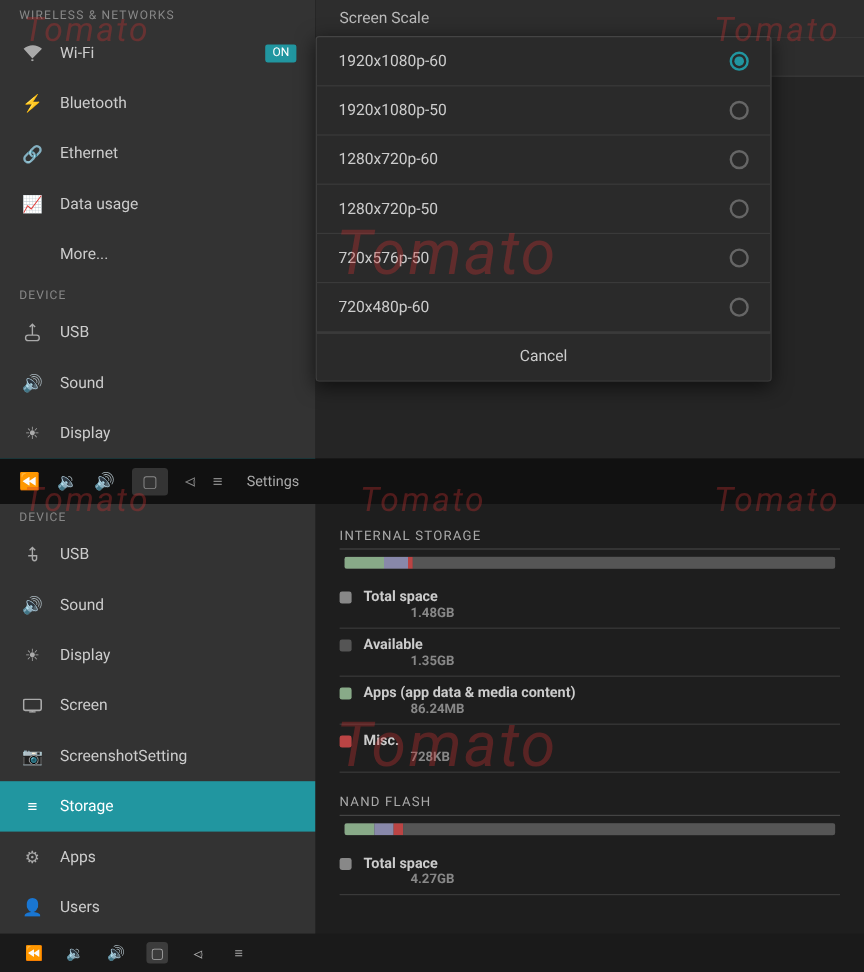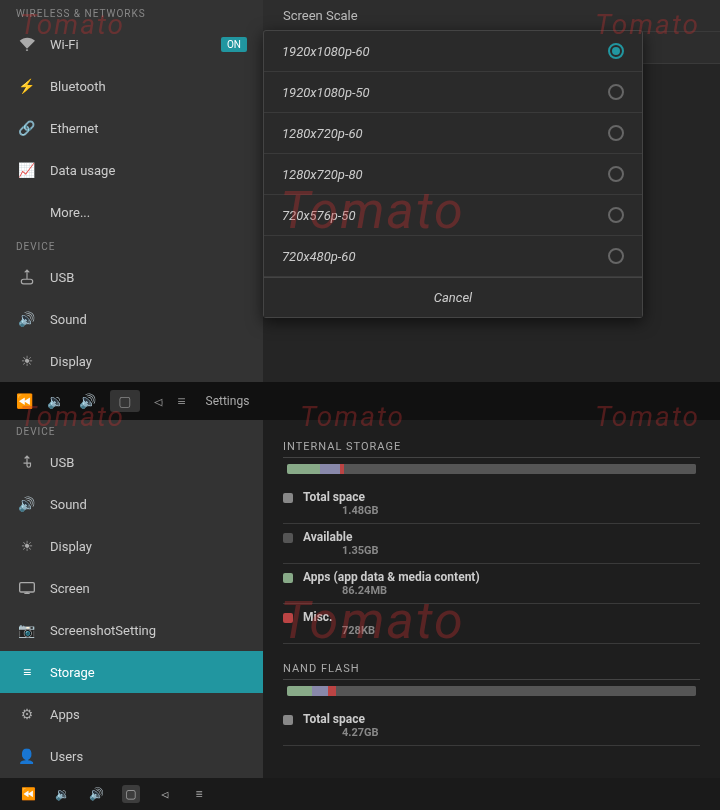--- a/index.html
+++ b/index.html
@@ -62,21 +62,20 @@
     
     .dropdown-overlay {
       position: absolute;
       top: 30px; left: 263px;
       width: 380px;
       background: #2a2a2a;
       border: 1px solid #444;
       border-radius: 3px;
       z-index: 50;
       box-shadow: 0 4px 16px rgba(0,0,0,0.6);
-      font-style: italic;
     }
 
     .dropdown-option {
       display: flex;
       align-items: center;
       justify-content: space-between;
       padding: 12px 18px;
       color: #ccc;
       font-size: 13px;
       border-bottom: 1px solid #3a3a3a;
@@ -339,21 +338,21 @@
   </div>
   <div class="dropdown-option">
     <span>1920x1080p-50</span>
     <span class="radio"></span>
   </div>
   <div class="dropdown-option">
     <span>1280x720p-60</span>
     <span class="radio"></span>
   </div>
   <div class="dropdown-option">
-    <span>1280x720p-80</span>
+    <span>1280x720p-50</span>
     <span class="radio"></span>
   </div>
   <div class="dropdown-option">
     <span>720x576p-50</span>
     <span class="radio"></span>
   </div>
   <div class="dropdown-option">
     <span>720x480p-60</span>
     <span class="radio"></span>
   </div>

